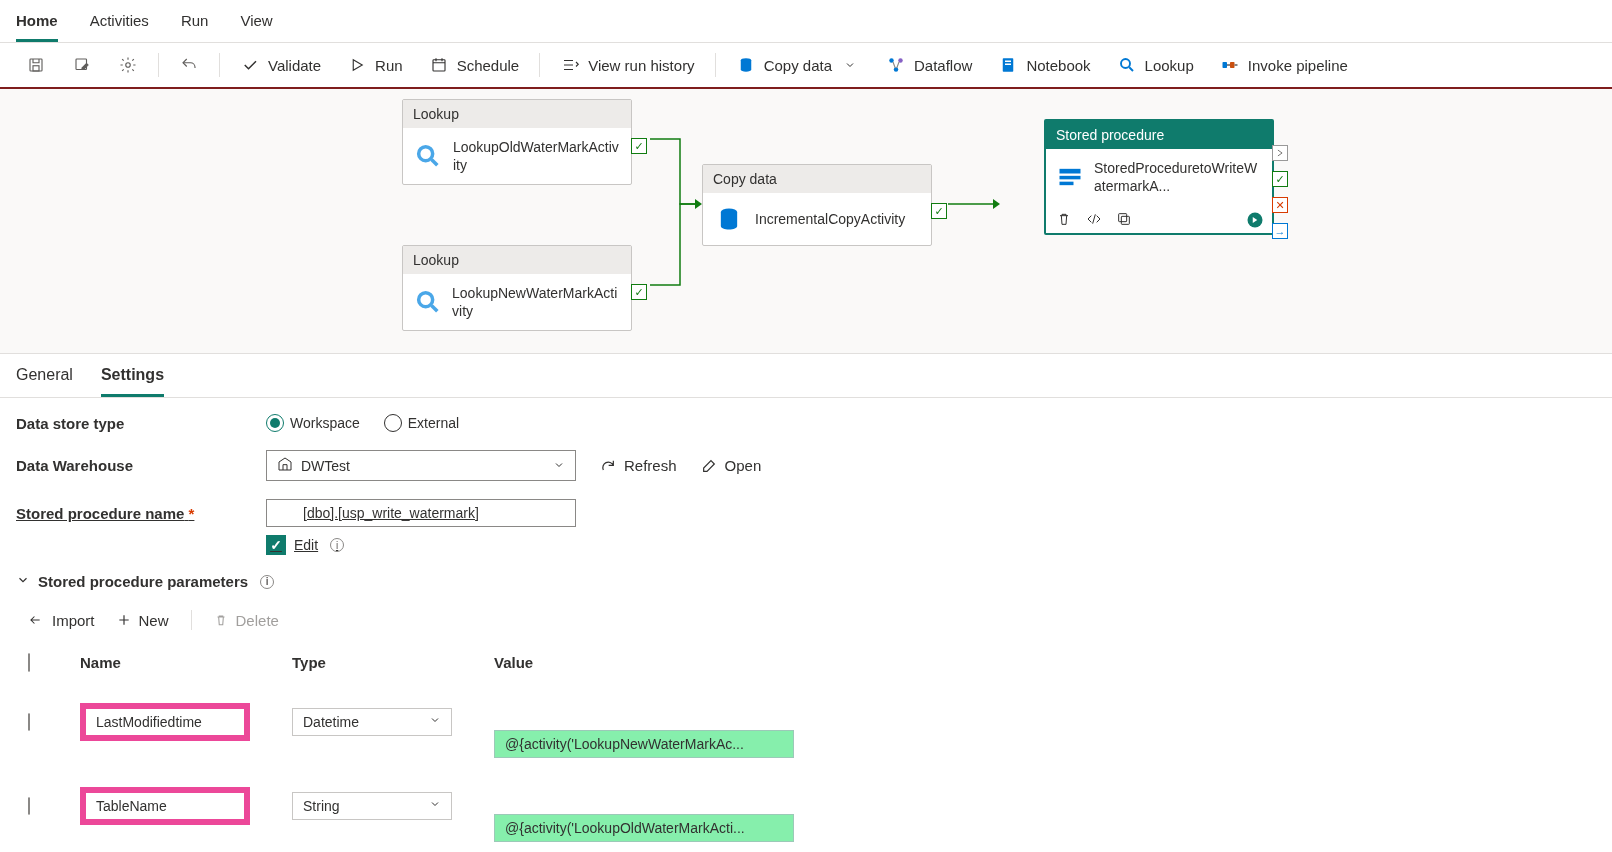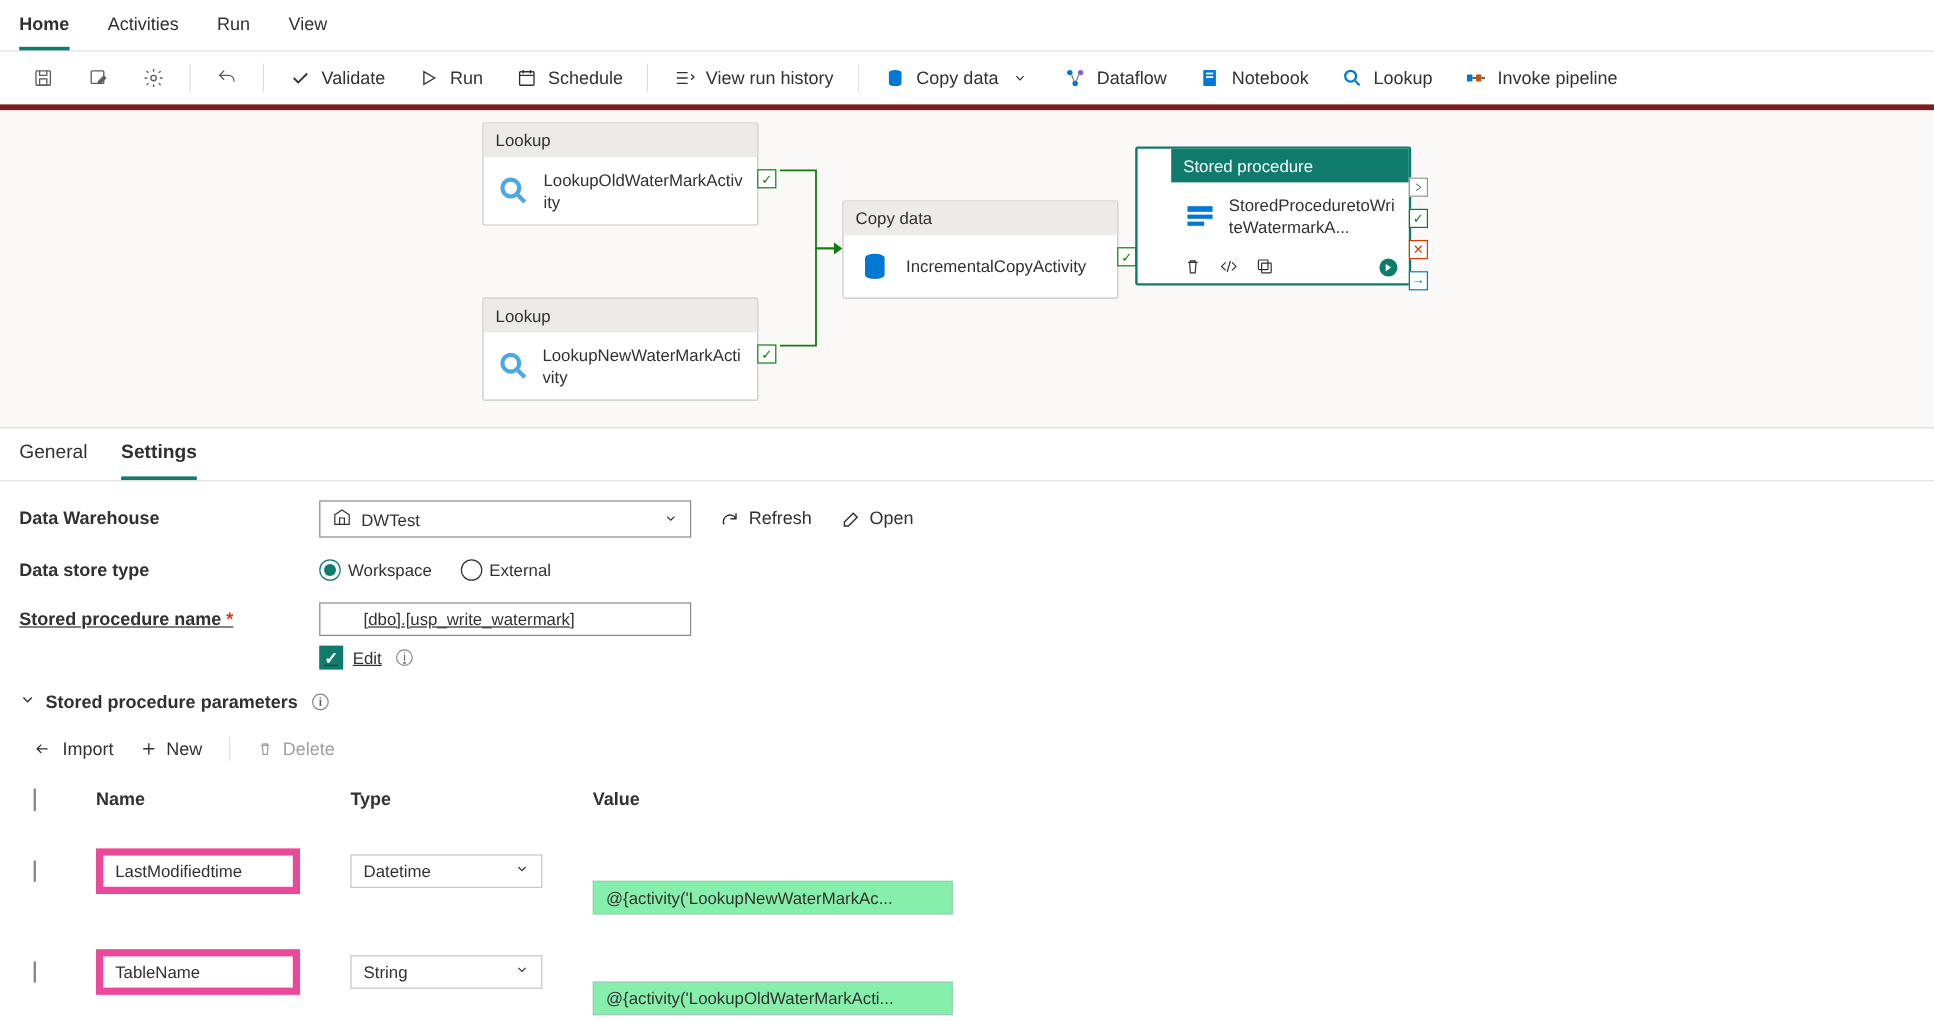--- a/index.html
+++ b/index.html
@@ -4,21 +4,21 @@
 <style>
 * { box-sizing: border-box; margin: 0; padding: 0; font-family: "Segoe UI", sans-serif; }
 body { background: #fff; color: #323130; font-size: 14px; }
 
 
 .top-tabs { display: flex; gap: 32px; padding: 8px 16px 0 16px; border-bottom: 1px solid #e1dfdd; }
 .top-tab { padding: 4px 0 10px 0; cursor: pointer; font-size: 15px; }
 .top-tab.active { font-weight: 600; border-bottom: 3px solid #0f7b6c; }
 
 
-.toolbar { display: flex; align-items: center; gap: 6px; padding: 8px 16px; border-bottom: 5px solid #7f1d1d; flex-wrap: wrap; }
+.toolbar { display: flex; align-items: center; gap: 6px; padding: 8px 16px; border-bottom: 2px solid #7f1d1d; flex-wrap: wrap; }
 .tbtn { display: inline-flex; align-items: center; gap: 8px; padding: 4px 10px; cursor: pointer; font-size: 15px; }
 .tsep { width: 1px; height: 24px; background: #e1dfdd; margin: 0 4px; }
 .ico { display: inline-flex; align-items: center; justify-content: center; width: 20px; height: 20px; }
 
 
 .canvas { position: relative; height: 265px; background: #faf9f8; border-bottom: 1px solid #e1dfdd; }
 .activity { position: absolute; width: 230px; border: 1px solid #c8c6c4; background: #fff; border-radius: 2px; }
 .activity.selected { border: 2px solid #0f7b6c; }
 .act-head { background: #edebe9; padding: 6px 10px; font-size: 14px; }
 .activity.selected .act-head { background: #0f7b6c; color: #fff; }
@@ -246,21 +246,21 @@
           <svg width="28" height="28" viewBox="0 0 24 24">
             <ellipse cx="12" cy="6" rx="7" ry="3" fill="#0078d4"></ellipse>
             <path d="M5 6v12c0 1.7 3.1 3 7 3s7-1.3 7-3V6" fill="#0078d4"></path>
           </svg>
         </span>
       <span class="act-name">IncrementalCopyActivity</span>
     </div>
     <span class="conn-port green" style="right:-16px;top:38px;">✓</span>
   </div>
 
-  <div class="activity selected" style="left:946px;top:30px;padding-left:28px;">
+  <div class="activity selected" style="left:1044px;top:30px;">
     <div class="act-head">Stored procedure</div>
     <div class="act-body">
       <span class="act-icon">
           <svg width="28" height="28" viewBox="0 0 24 24">
             <rect x="3" y="5" width="18" height="4" fill="#0078d4"></rect>
             <rect x="3" y="11" width="18" height="3" fill="#0078d4"></rect>
             <rect x="3" y="16" width="12" height="3" fill="#0078d4"></rect>
           </svg>
         </span>
       <span class="act-name">StoredProceduretoWriteWatermarkA...</span>
@@ -295,59 +295,59 @@
 </div>
 
 <div class="panel-tabs">
   <div class="panel-tab">General</div>
   <div class="panel-tab active">Settings</div>
 </div>
 
 <div class="settings-body">
 
   <div class="frow">
-    <div class="flabel">Data Warehouse</div>
-    <div class="select">
-      <span style="display:flex;align-items:center;gap:8px;">
-        <span><svg width="16" height="16" viewBox="0 0 24 24" fill="none" stroke="#323130" stroke-width="1.5">
-              <path d="M3 9l9-6 9 6v12H3z"></path>
-              <path d="M9 21v-8h6v8"></path>
-            </svg></span>
-        <span>DWTest</span>
-      </span>
-      <span><svg width="12" height="12" viewBox="0 0 24 24" fill="none" stroke="#323130" stroke-width="2">
-            <path d="M6 9l6 6 6-6"></path>
-          </svg></span>
-    </div>
-    <span class="linkbtn">
-        <svg width="16" height="16" viewBox="0 0 24 24" fill="none" stroke="#323130" stroke-width="1.8">
-          <path d="M20 11A8 8 0 105 18M20 4v7h-7"></path>
-        </svg>
-        <span>Refresh</span>
-      </span>
-    <span class="linkbtn">
-        <svg width="16" height="16" viewBox="0 0 24 24" fill="none" stroke="#323130" stroke-width="1.8">
-          <path d="M15 4l5 5-11 11H4v-5z"></path>
-        </svg>
-        <span>Open</span>
-      </span>
-  </div>
-
-  <div class="frow">
     <div class="flabel">Data store type</div>
     <label class="radio checked">
         <span class="circ">
           <span class="dot"></span>
         </span>
         <span>Workspace</span>
       </label>
     <label class="radio">
         <span class="circ"></span>
         <span>External</span>
       </label>
+  </div>
+
+  <div class="frow">
+    <div class="flabel">Data Warehouse</div>
+    <div class="select">
+      <span style="display:flex;align-items:center;gap:8px;">
+        <span><svg width="16" height="16" viewBox="0 0 24 24" fill="none" stroke="#323130" stroke-width="1.5">
+              <path d="M3 9l9-6 9 6v12H3z"></path>
+              <path d="M9 21v-8h6v8"></path>
+            </svg></span>
+        <span>DWTest</span>
+      </span>
+      <span><svg width="12" height="12" viewBox="0 0 24 24" fill="none" stroke="#323130" stroke-width="2">
+            <path d="M6 9l6 6 6-6"></path>
+          </svg></span>
+    </div>
+    <span class="linkbtn">
+        <svg width="16" height="16" viewBox="0 0 24 24" fill="none" stroke="#323130" stroke-width="1.8">
+          <path d="M20 11A8 8 0 105 18M20 4v7h-7"></path>
+        </svg>
+        <span>Refresh</span>
+      </span>
+    <span class="linkbtn">
+        <svg width="16" height="16" viewBox="0 0 24 24" fill="none" stroke="#323130" stroke-width="1.8">
+          <path d="M15 4l5 5-11 11H4v-5z"></path>
+        </svg>
+        <span>Open</span>
+      </span>
   </div>
 
   <div class="frow" style="align-items:flex-start;text-decoration:underline;">
     <div class="flabel" style="padding-top:6px;"><span>Stored procedure name</span> <span class="req">*</span></div>
     <div>
       <div class="txtin">
           <span>[dbo].[usp_write_watermark]</span>
         </div>
       <div style="display:flex;align-items:center;gap:8px;margin-top:8px;">
         <span class="checkbox">✓</span>

